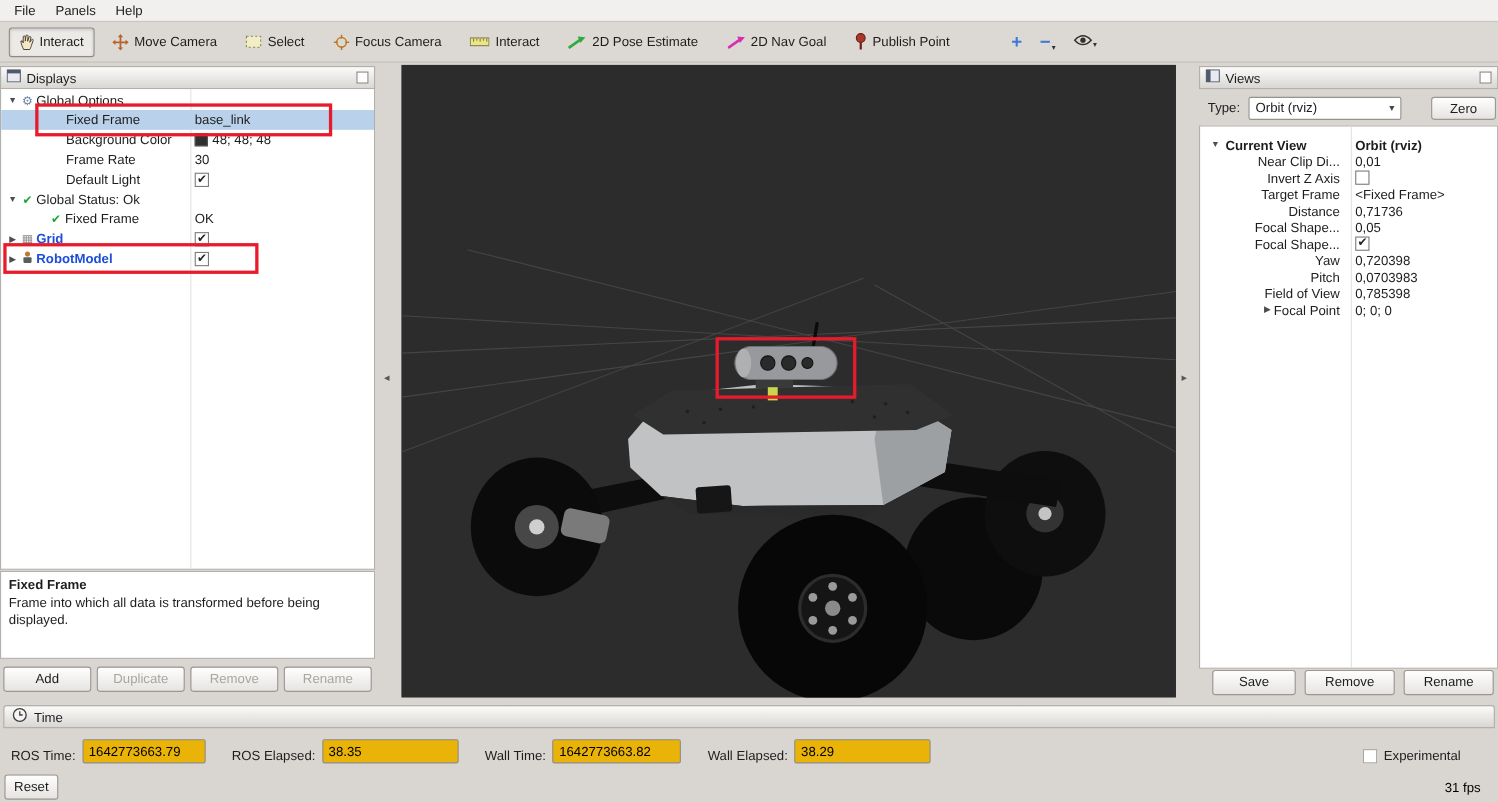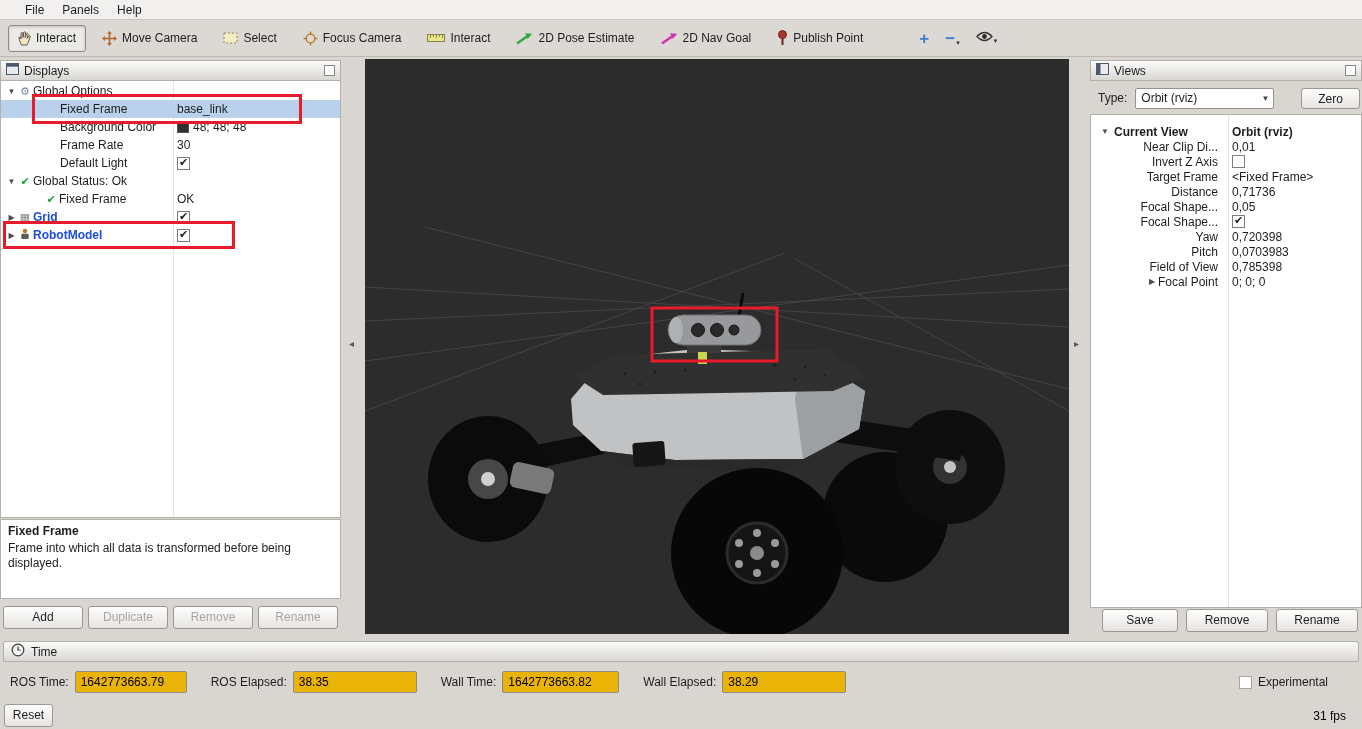--- a/index.html
+++ b/index.html
@@ -1,21 +1,21 @@
 <!DOCTYPE html>
 <html><head>
 <meta charset="utf-8">
 <style>
   * { box-sizing: border-box; margin:0; padding:0; }
   html,body { width:1362px; height:729px; overflow:hidden; }
   body { font-family:"Liberation Sans","DejaVu Sans",sans-serif; font-size:12px; color:#1d1d1d; background:#d9d6d2; }
   .app { width:1362px; height:729px; display:flex; flex-direction:column; }
 
   
-  .menubar { height:20px; background:#f1f0ef; border-bottom:1px solid #c9c5c1; display:flex; align-items:center; padding-left:16px; }
+  .menubar { height:20px; background:#f1f0ef; border-bottom:1px solid #c9c5c1; display:flex; align-items:center; padding-left:4px; }
   .menu-item { padding:2px 9px; cursor:default; }
 
   
   .toolbar { height:37px; background:#dcd9d5; border-bottom:1px solid #bcb8b4; display:flex; align-items:center; padding:0 8px; }
   .tool { display:flex; align-items:center; gap:5px; padding:5px 9px; border-radius:3px; border:1px solid transparent; margin-right:6px; white-space:nowrap; }
   .tool.selected { background:#eceae7; border:1px solid #8e8b87; box-shadow:inset 0 1px 3px rgba(0,0,0,.18); }
   .tool svg { display:block; }
   .toolbar-right { margin-left:40px; display:flex; align-items:center; gap:16px; }
   .tb-glyph { font-size:17px; font-weight:bold; color:#3b7bd4; line-height:1; }
   .dd-arrow { font-size:7px; color:#333; margin-left:1px; align-self:flex-end; }
@@ -71,21 +71,21 @@
   .vlabel { position:absolute; left:0; width:127px; text-align:right; white-space:nowrap; }
   .vval { position:absolute; left:141px; white-space:nowrap; }
   .vexp { position:absolute; font-size:8px; color:#4c4c4c; top:2px; }
   .vcb { position:absolute; left:141px; top:0px; }
   .v-buttons { position:absolute; top:549px; left:0; width:272px; height:23px; }
   .v-buttons .btn { position:absolute; flex:none; }
 
   
   .time-panel { height:89px; position:relative; background:#d9d6d2; }
   .time-header { position:absolute; left:3px; right:3px; top:1px; height:21px; background:linear-gradient(#fbfbfa,#d9d7d4); border:1px solid #b3afab; border-radius:3px 3px 0 0; display:flex; align-items:center; gap:6px; padding:0 7px; }
-  .time-fields { position:absolute; left:0; right:0; top:30px; height:24px; display:flex; align-items:center; padding:0 10px; }
+  .time-fields { position:absolute; left:0; right:0; top:30px; height:24px; display:flex; align-items:flex-end; padding:0 10px; }
   .fl { margin-right:6px; white-space:nowrap; }
   .field-input { height:22px; border:1px solid #8f8c88; border-radius:2px; background:#eab308; padding:1px 5px; font:12px "Liberation Sans","DejaVu Sans",sans-serif; }
   .gap1 { width:112px; } .gap2 { width:124px; } .gap3 { width:117px; } .gap4 { width:124px; }
   .spacer { width:24px; flex:none; }
   .exp-check { margin-left:auto; display:flex; align-items:center; gap:6px; margin-right:24px;padding-left:42px; }
   .time-bottom { position:absolute; left:4px; right:16px; top:64px; display:flex; justify-content:space-between; align-items:center; }
   .reset-btn { width:49px; height:23px; flex:none; }
   .fps { font-size:12px; color:#000000; }
 </style>
 </head>

